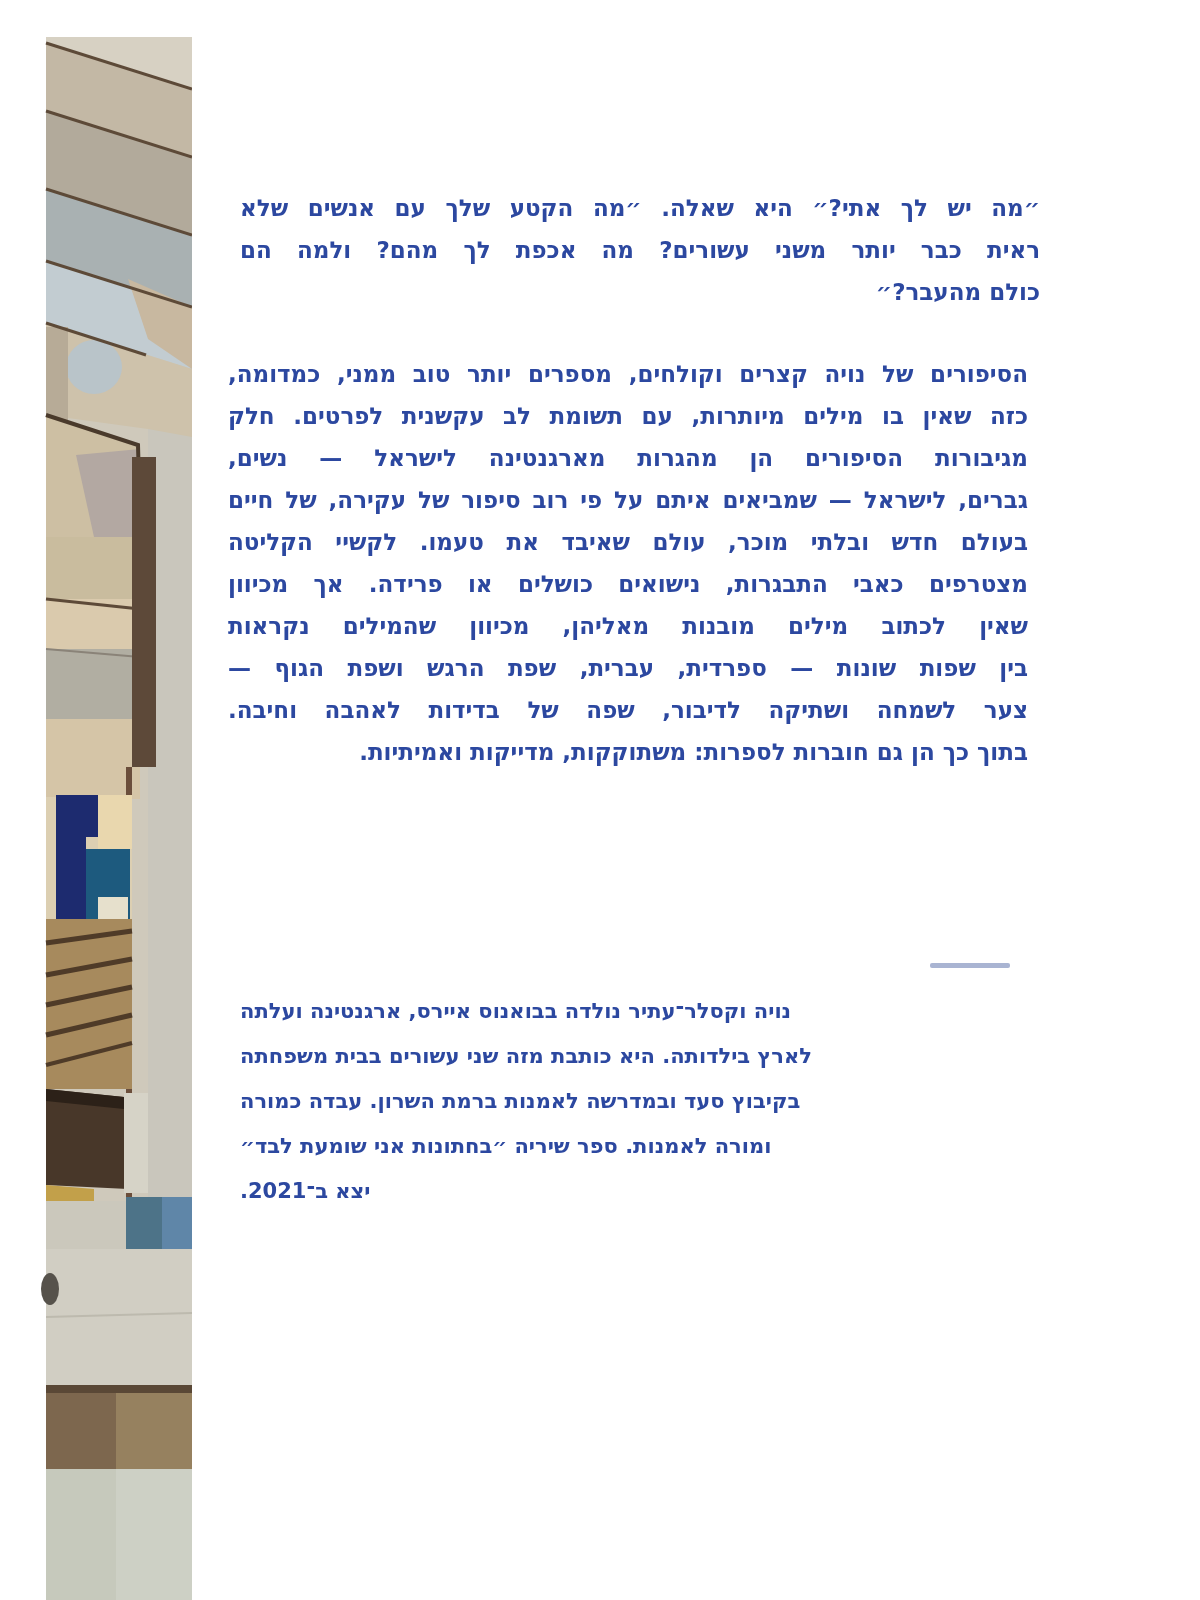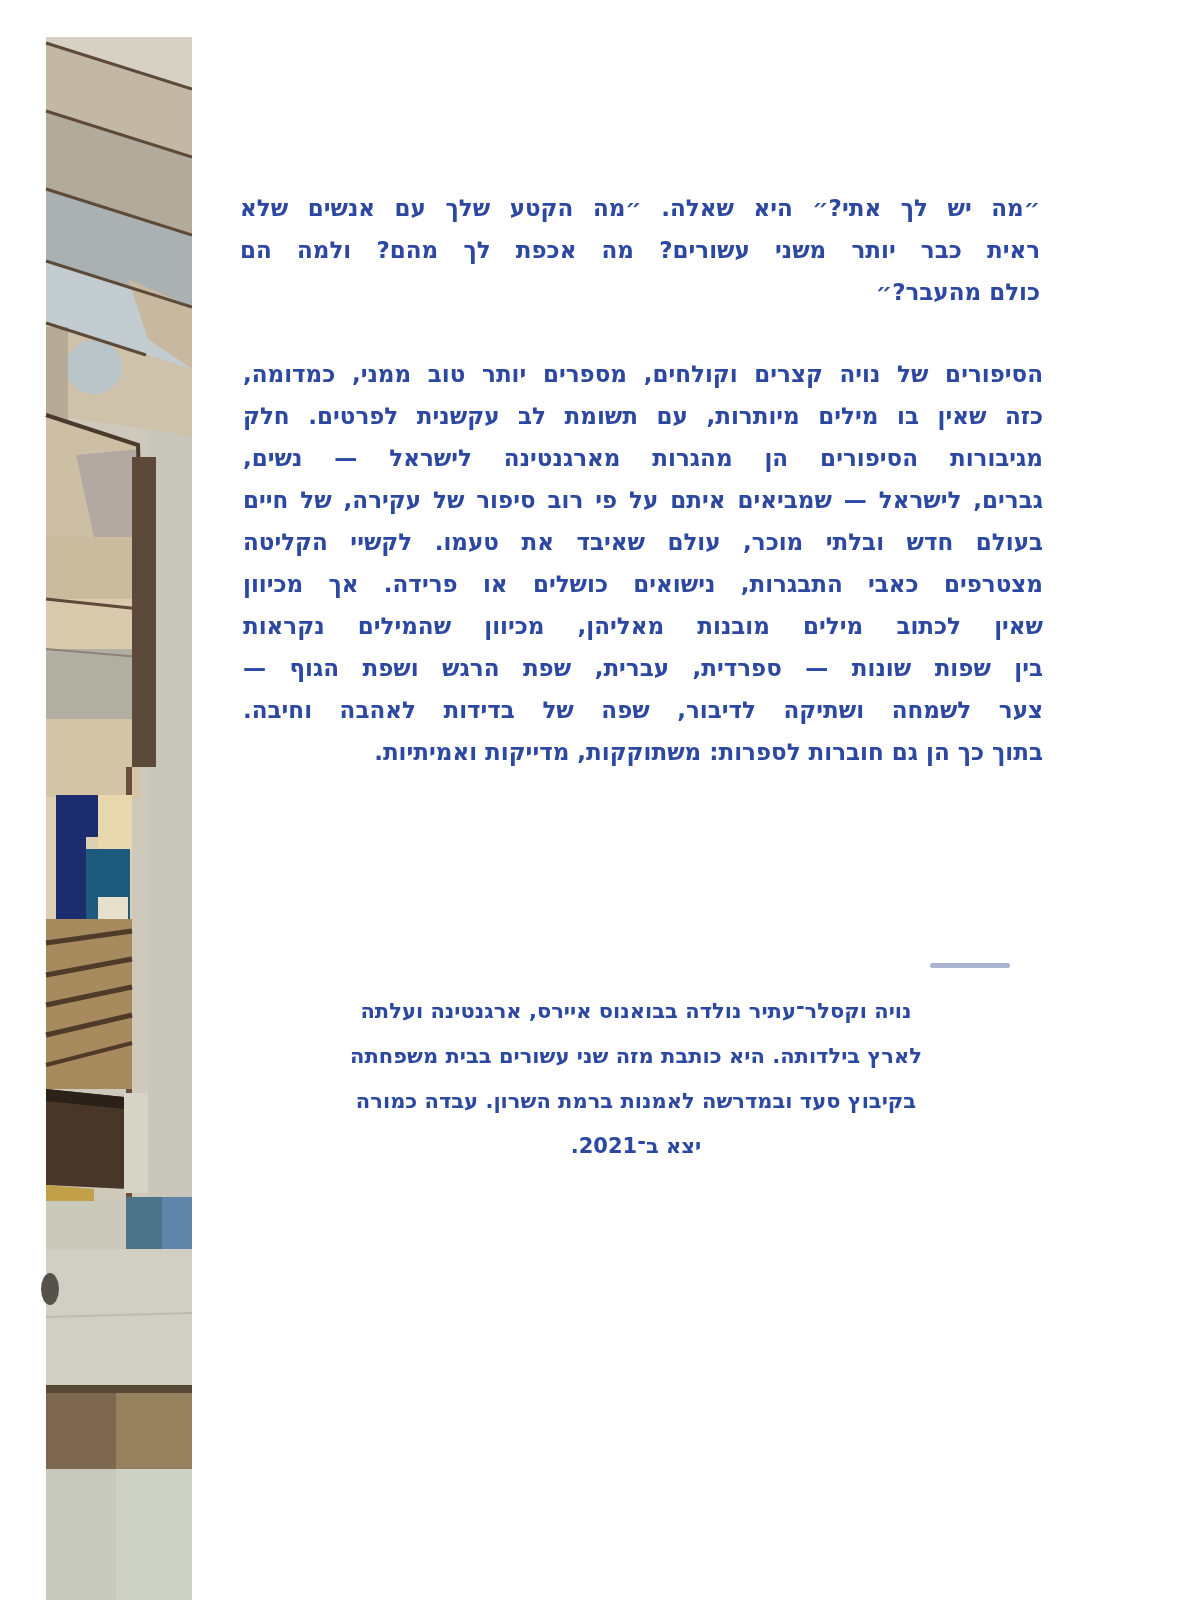--- a/index.html
+++ b/index.html
@@ -5,34 +5,34 @@
   html,body{margin:0;padding:0;background:#ffffff;}
   .page{
     position:relative;width:1200px;height:1600px;background:#ffffff;
     font-family:"DejaVu Sans", sans-serif;overflow:hidden;margin-top:37px;
   }
   
   .art{position:absolute;left:36px;top:0;width:156px;height:1600px;overflow:hidden;}
   
   .txt{color:#2c48a0;font-weight:700;direction:rtl;filter:blur(.4px);}
   .quote{position:absolute;left:240px;top:150px;width:800px;font-size:23px;}
-  .blurb{position:absolute;left:243px;top:316px;width:800px;font-size:23px;}
+  .blurb{position:absolute;left:228px;top:316px;width:800px;font-size:23px;}
   .jline{
     height:42px;line-height:42px;white-space:nowrap;
     text-align:justify;text-align-last:justify;-moz-text-align-last:justify;
     overflow:hidden;
   }
   .jline.short{text-align:left;text-align-last:right;-moz-text-align-last:right;}
   .divider{
     position:absolute;left:930px;top:926px;width:80px;height:5px;
     background:#a9b4d2;border-radius:2px;
   }
   .bio{
     position:absolute;left:240px;top:952px;width:792px;
-    font-size:21px;text-align:center;
+    font-size:21px;text-align:left;
   }
   .bio .bline{height:45px;line-height:45px;white-space:nowrap;}
 </style>
 </head>
 <body>
 
 <div class="page">
 
   <div class="art">
     <svg width="156" height="1600" viewBox="0 0 156 1600" xmlns="http://www.w3.org/2000/svg">
@@ -119,16 +119,17 @@
     <div class="jline">צער לשמחה ושתיקה לדיבור, שפה של בדידות לאהבה וחיבה.</div>
     <div class="jline short">בתוך כך הן גם חוברות לספרות: משתוקקות, מדייקות ואמיתיות.</div>
   </div>
 
   <div class="divider"></div>
 
   <div class="txt bio" dir="rtl">
     <div class="bline">נויה וקסלר־עתיר נולדה בבואנוס איירס, ארגנטינה ועלתה</div>
     <div class="bline">לארץ בילדותה. היא כותבת מזה שני עשורים בבית משפחתה</div>
     <div class="bline">בקיבוץ סעד ובמדרשה לאמנות ברמת השרון. עבדה כמורה</div>
+    <div class="bline">ומורה לאמנות. ספר שיריה ״בחתונות אני שומעת לבד״</div>
     <div class="bline">יצא ב־2021.</div>
   </div>
 
 </div>
 
 </body></html>

